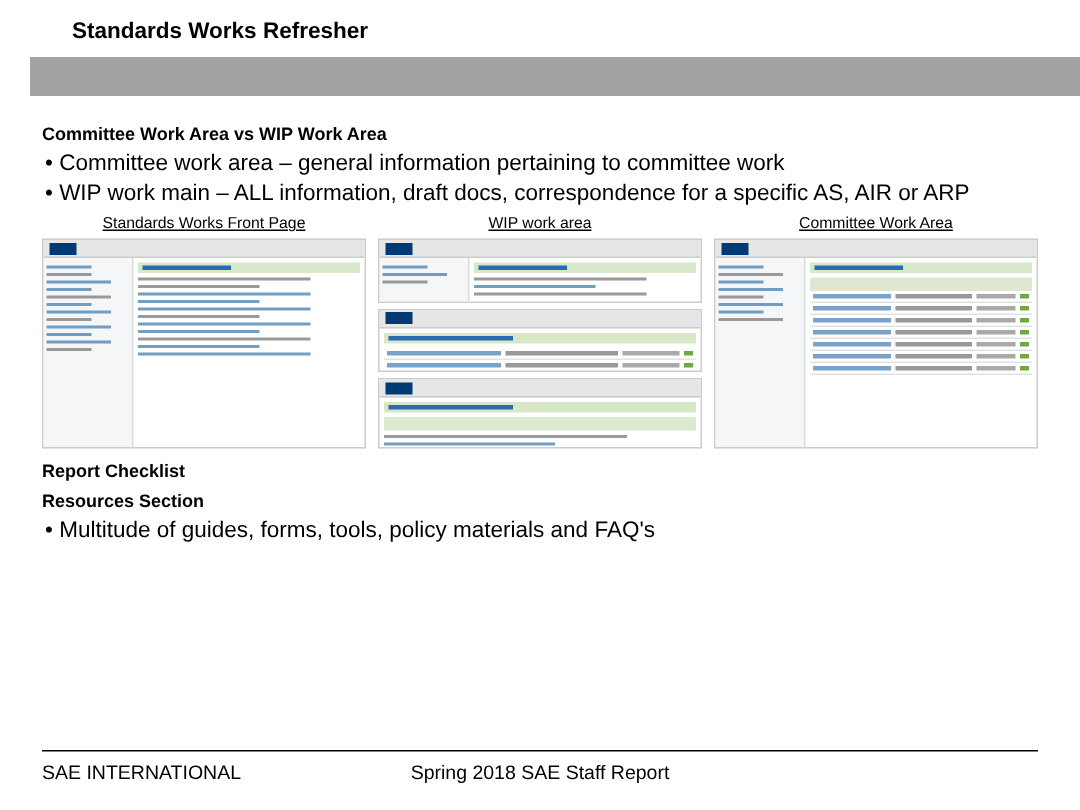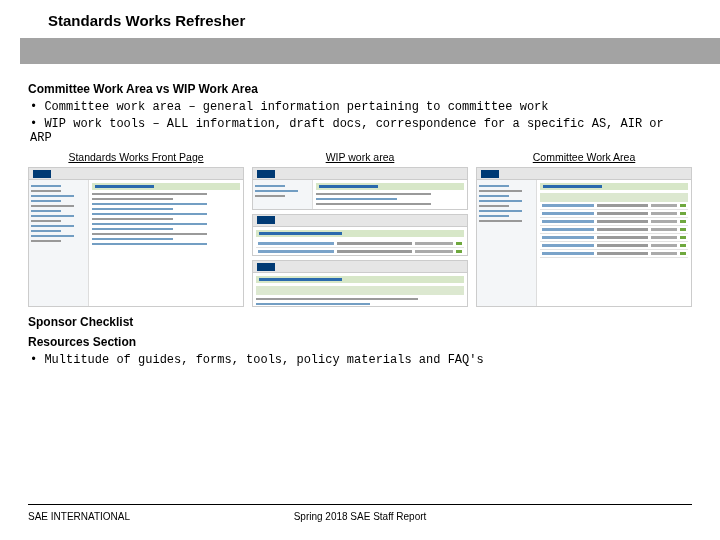--- a/index.html
+++ b/index.html
@@ -3,21 +3,21 @@
 <meta charset="utf-8">
 <style>
   * { margin: 0; padding: 0; box-sizing: border-box; }
   body { font-family: Arial, Helvetica, sans-serif; width: 720px; height: 540px; background: #fff; position: relative; overflow: hidden; }
   .header-bar { background: #a3a3a3; height: 64px; width: 100%; position: relative; margin-left: 20px; }
   .header-title { position: absolute; top: 12px; left: 28px; color: #000; font-size: 15px; font-weight: bold; background: #fff; padding: 0; }
   .header-white { position: absolute; top: 0; left: 0; height: 38px; width: 100%; background: #fff; }
   .content { padding: 12px 28px 0 28px; font-size: 11px; color: #000; }
   .section-title { font-size: 12px; font-weight: bold; margin-top: 6px; margin-bottom: 4px; }
   .bullets { list-style: none; padding-left: 2px; }
-  .bullets li { margin-bottom: 3px; font-size: 12px; font-family: Liberation Mono, monospace; }
+  .bullets li { margin-bottom: 3px; font-size: 15px; }
   .bullets li::before { content: "• "; }
   .sub-bullets { list-style: none; padding-left: 24px; margin-top: 2px; }
   .sub-bullets li::before { content: "– "; }
   .screenshots-row { display: flex; justify-content: center; margin-top: 6px; margin-bottom: 8px; gap: 8px; }
   .shot-col { flex: 1; text-align: center; }
   .shot-label { font-size: 10.5px; text-decoration: underline; margin-bottom: 4px; display: block; }
   .fake-shot { width: 100%; height: 140px; background: #fff; border: 1px solid #ccc; position: relative; overflow: hidden; }
   .fs-top { height: 12px; background: #e6e6e6; border-bottom: 1px solid #ccc; display:flex; align-items:center; padding-left:4px; }
   .fs-logo { width:18px; height:8px; background:#003a74; }
   .fs-body { display:flex; height: calc(100% - 12px); }
@@ -32,38 +32,38 @@
   .fs-strip { height:9px; background:#dce8d0; margin-top:2px; }
   .fs-table-row { height:8px; border-bottom:1px solid #e2e2e2; display:flex; align-items:center; gap:3px; padding:0 2px; }
   .fs-cell { height:3px; background:#7aa3c9; }
   .fs-cell:nth-child(1){flex:2}.fs-cell:nth-child(2){flex:2;background:#999}.fs-cell:nth-child(3){flex:1;background:#aaa}.fs-cell:nth-child(4){width:6px;background:#6fa83e}
   .stack { display:flex; flex-direction:column; gap:4px; height:140px; }
   .stack .fake-shot { height:44px; }
   .stack .fake-shot.tall { height:48px; }
   .link-text { text-decoration: underline; }
   .footer { position: absolute; bottom: 18px; left: 28px; right: 28px; }
   .footer-line { border-top: 1px solid #000; margin-bottom: 6px; }
-  .footer-row { display:flex; justify-content: space-between; font-size: 10px; }
+  .footer-row { display:flex; justify-content: space-between; font-size: 13px; }
   .footer-left { }
   .footer-center { position:absolute; left:50%; transform:translateX(-50%); }
 </style>
 </head>
 <body>
 
 <div class="header-bar">
   <div class="header-white"></div>
   <div class="header-title">Standards Works Refresher</div>
 </div>
 
 <div class="content">
 
   <div class="section-title">Committee Work Area vs WIP Work Area</div>
   <ul class="bullets">
     <li>Committee work area – general information pertaining to committee work</li>
-    <li>WIP work tools – ALL information, draft docs, correspondence for a specific AS, AIR or ARP</li>
+    <li>WIP work main – ALL information, draft docs, correspondence for a specific AS, AIR or ARP</li>
   </ul>
 
   <div class="screenshots-row">
     <div class="shot-col">
       <span class="shot-label">Standards Works Front Page</span>
       <div class="fake-shot">
         <div class="fs-top">
             <div class="fs-logo"></div>
           </div>
         <div class="fs-body">
@@ -229,21 +229,21 @@
                 <div class="fs-cell"></div>
                 <div class="fs-cell"></div>
                 <div class="fs-cell"></div>
               </div>
           </div>
         </div>
       </div>
     </div>
   </div>
 
-  <div class="section-title">Sponsor Checklist</div>
+  <div class="section-title">Report Checklist</div>
 
   <div class="section-title">Resources Section</div>
   <ul class="bullets">
     <li>Multitude of guides, forms, tools, policy materials and FAQ's</li>
   </ul>
 
 </div>
 
 <div class="footer">
   <div class="footer-line"></div>

